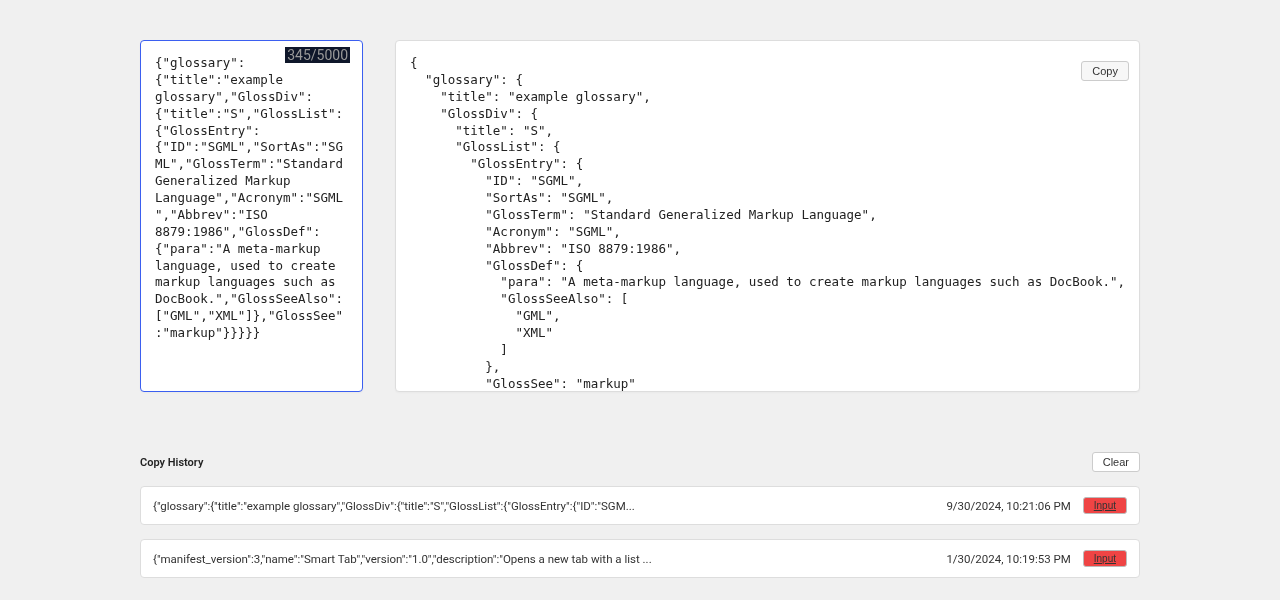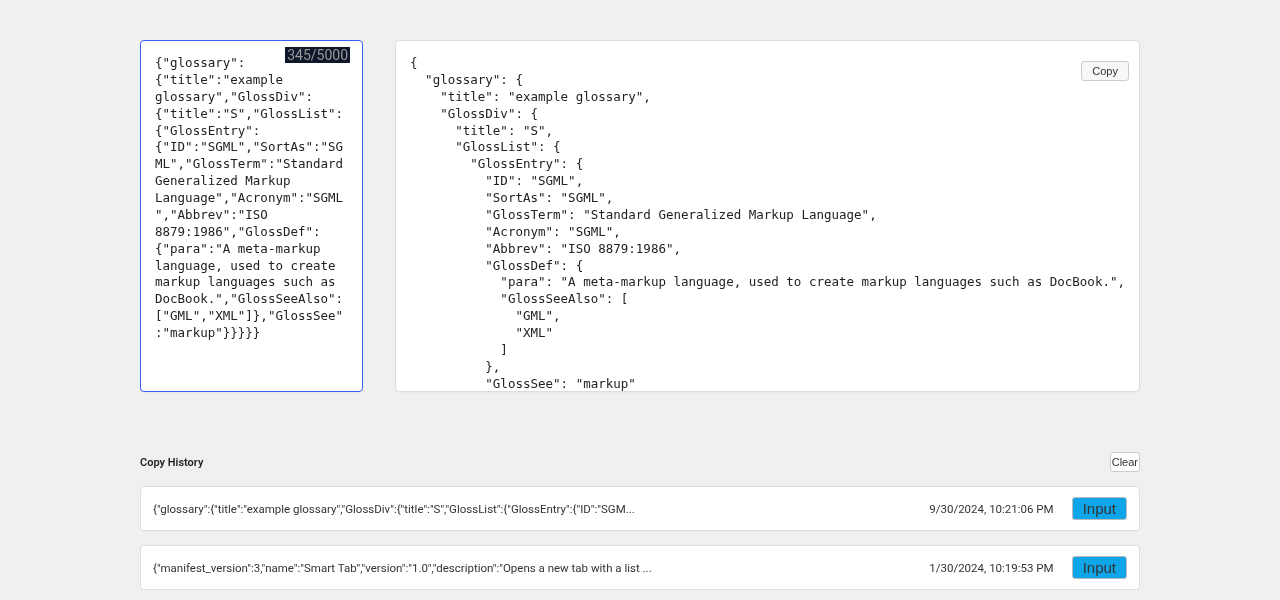--- a/index.html
+++ b/index.html
@@ -95,21 +95,21 @@
     }
     .history-title {
       font-size: 11px;
       font-weight: 600;
       color: #222;
     }
     .clear-btn {
       background: #fff;
       border: 1px solid #ccc;
       border-radius: 3px;
-      padding: 3px 1px;
+      padding: 3px 10px;
       font-size: 11px;
       color: #333;
       cursor: pointer;
     }
     .history-item {
       background: #fff;
       border: 1px solid #ddd;
       border-radius: 4px;
       padding: 10px 12px;
       margin-bottom: 14px;
@@ -122,34 +122,35 @@
       font-size: 11.5px;
       color: #333;
       flex: 1;
       overflow: hidden;
       text-overflow: ellipsis;
       white-space: nowrap;
     }
     .history-right {
       display: flex;
       align-items: center;
-      gap: 18px;
+      gap: 12px;
     }
     .history-time {
       font-size: 11.5px;
       color: #333;
     }
     .history-btn {
-      background: #0ea5e9;
+      background: #ef4444;
       border: 1px solid #bbb;
       border-radius: 3px;
       padding: 2px 10px;
-      font-size: 15px;
+      font-size: 10px;
       color: #333;
       cursor: pointer;
+      text-decoration: underline;
     }
   </style>
 </head>
 <body>
 
 <div class="container">
   <div class="panels">
     <div class="panel panel-input">
       <div class="char-counter">345/5000</div>
       <textarea class="input-area" style="">{"glossary":{"title":"example glossary","GlossDiv":{"title":"S","GlossList":{"GlossEntry":{"ID":"SGML","SortAs":"SGML","GlossTerm":"Standard Generalized Markup Language","Acronym":"SGML","Abbrev":"ISO 8879:1986","GlossDef":{"para":"A meta-markup language, used to create markup languages such as DocBook.","GlossSeeAlso":["GML","XML"]},"GlossSee":"markup"}}}}}</textarea>

